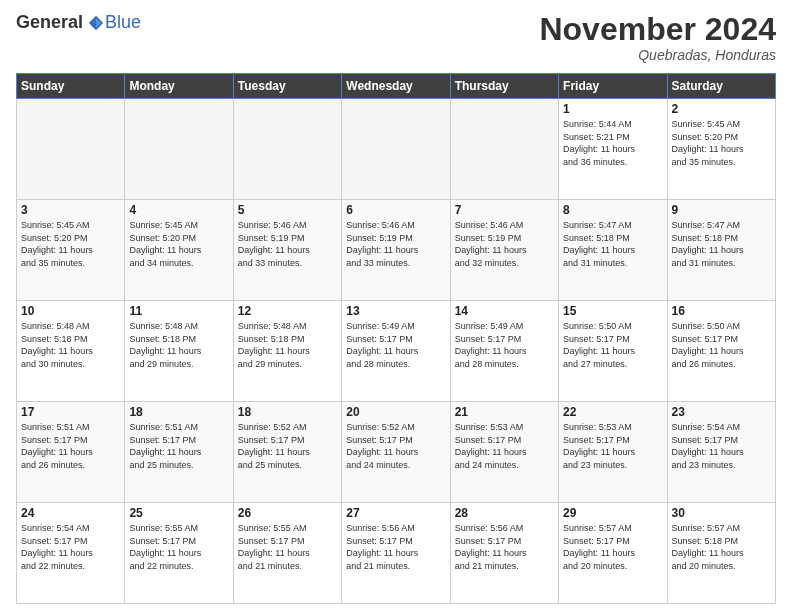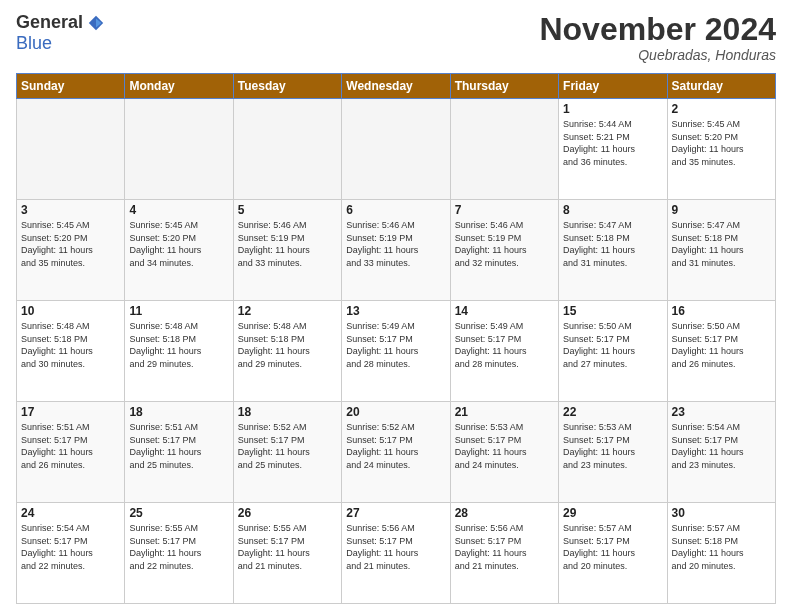--- a/index.html
+++ b/index.html
@@ -18,21 +18,21 @@
       flex-direction: column;
     }
     .header {
       display: flex;
       justify-content: space-between;
       align-items: flex-start;
       margin-bottom: 10px;
     }
     .logo {
       display: flex;
-      flex-direction: column;
+      flex-direction: row;
       align-items: flex-start;
     }
     .logo-text {
       display: flex;
       align-items: center;
       gap: 2px;
     }
     .logo-general {
       font-size: 18px;
       font-weight: bold;
@@ -65,21 +65,21 @@
       font-style: italic;
     }
     .calendar {
       flex: 1;
       border: 1px solid #ccc;
       border-collapse: collapse;
       width: 100%;
       table-layout: fixed;
     }
     .calendar th {
-      background: #a16207;
+      background: #404040;
       color: #fff;
       font-size: 12px;
       font-weight: bold;
       padding: 5px 4px;
       border: 1px solid #5580cc;
       text-align: left;
     }
     .calendar td {
       border: 1px solid #ccc;
       vertical-align: top;

